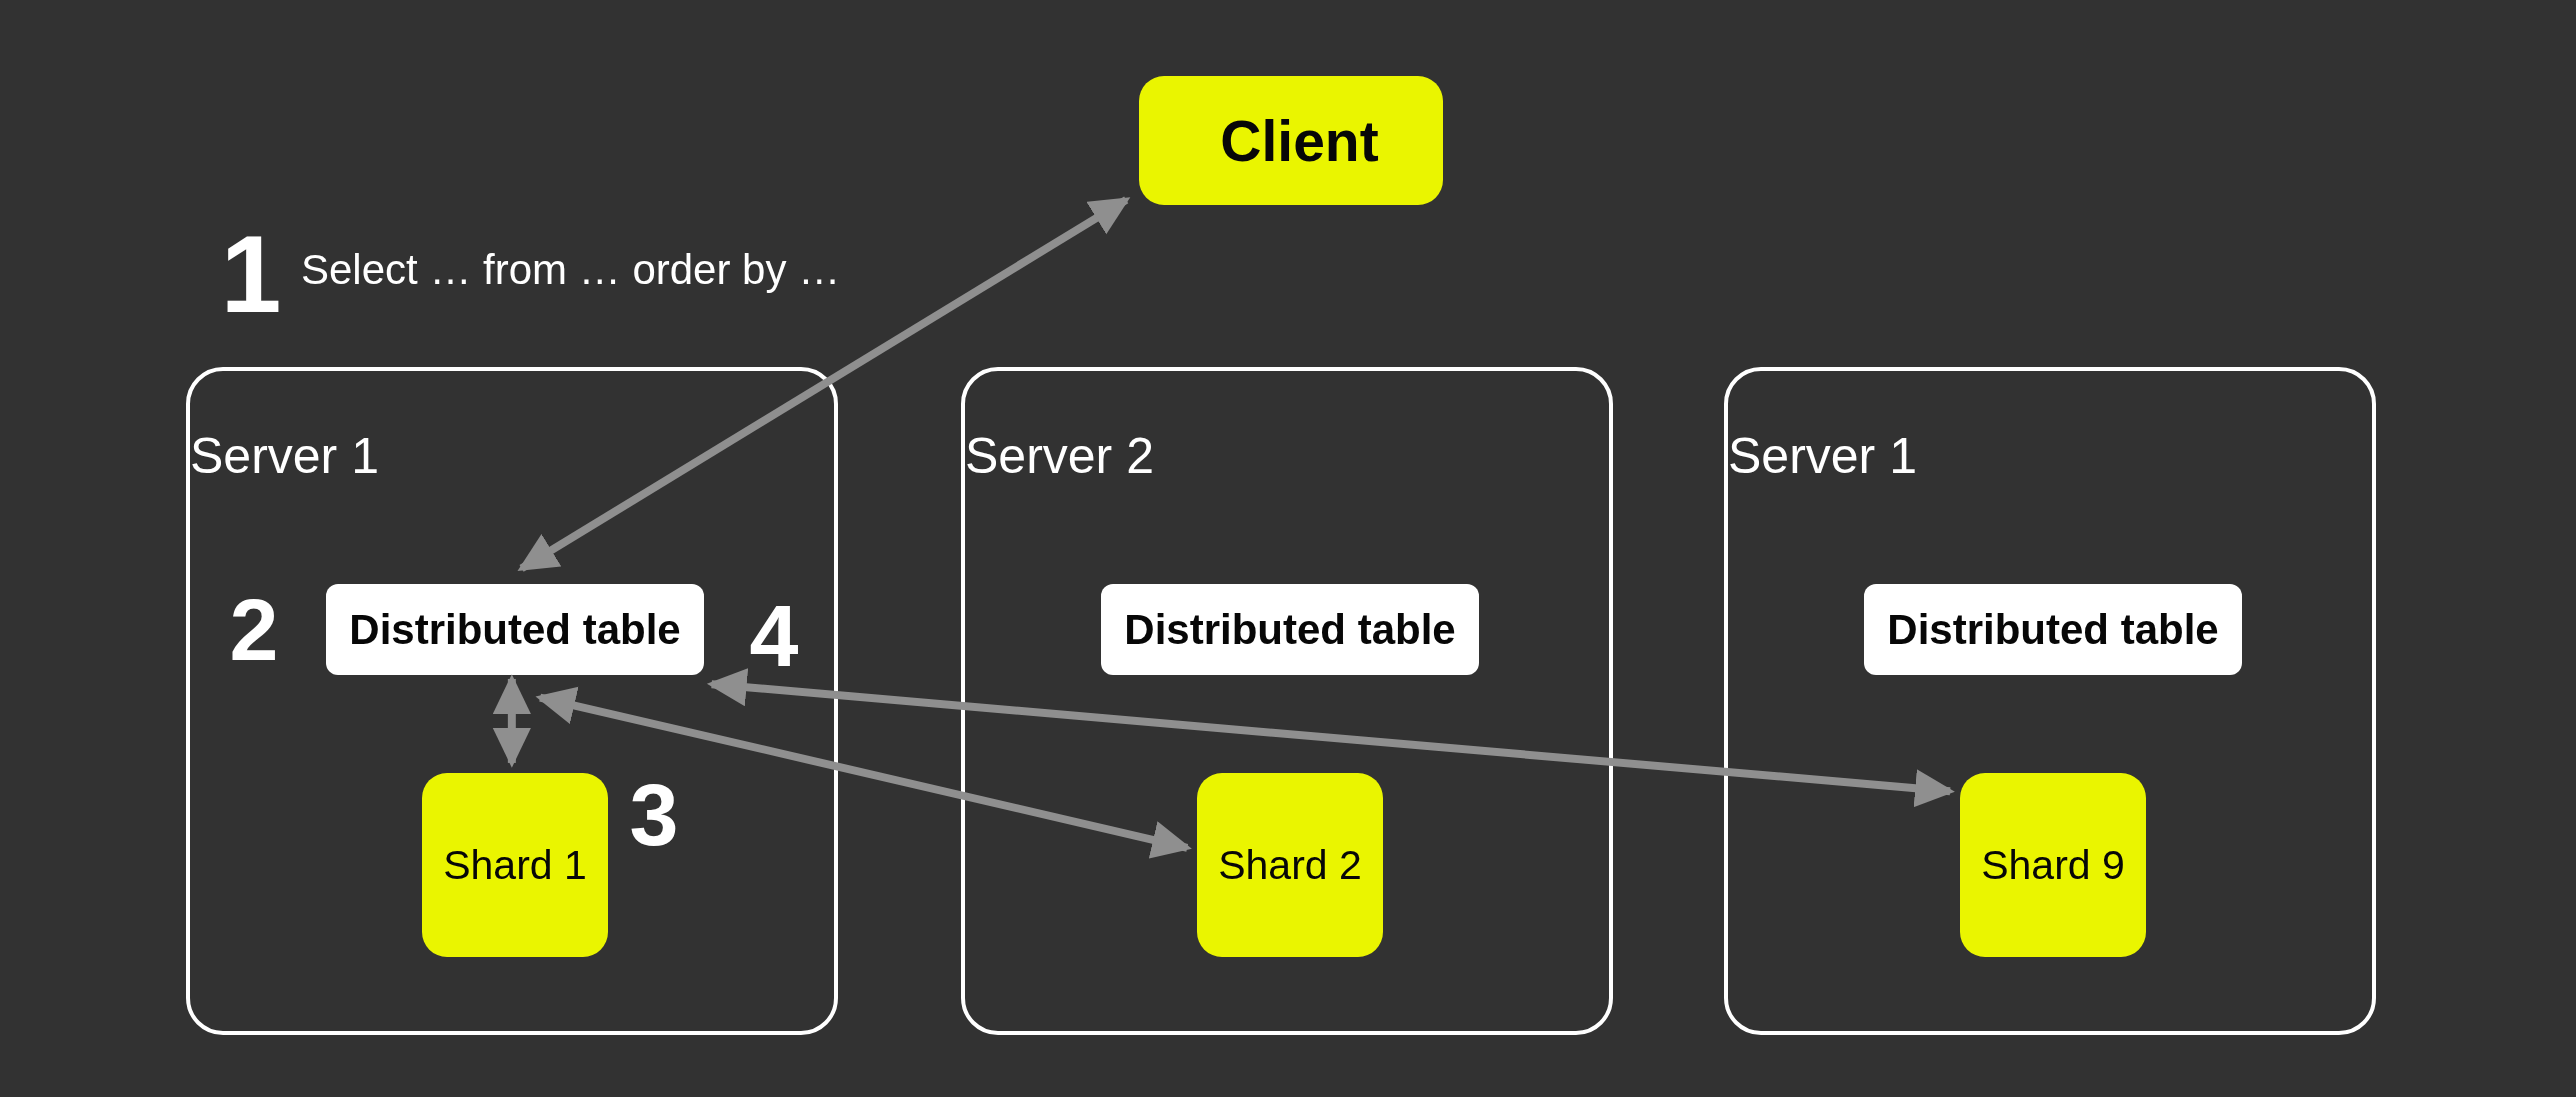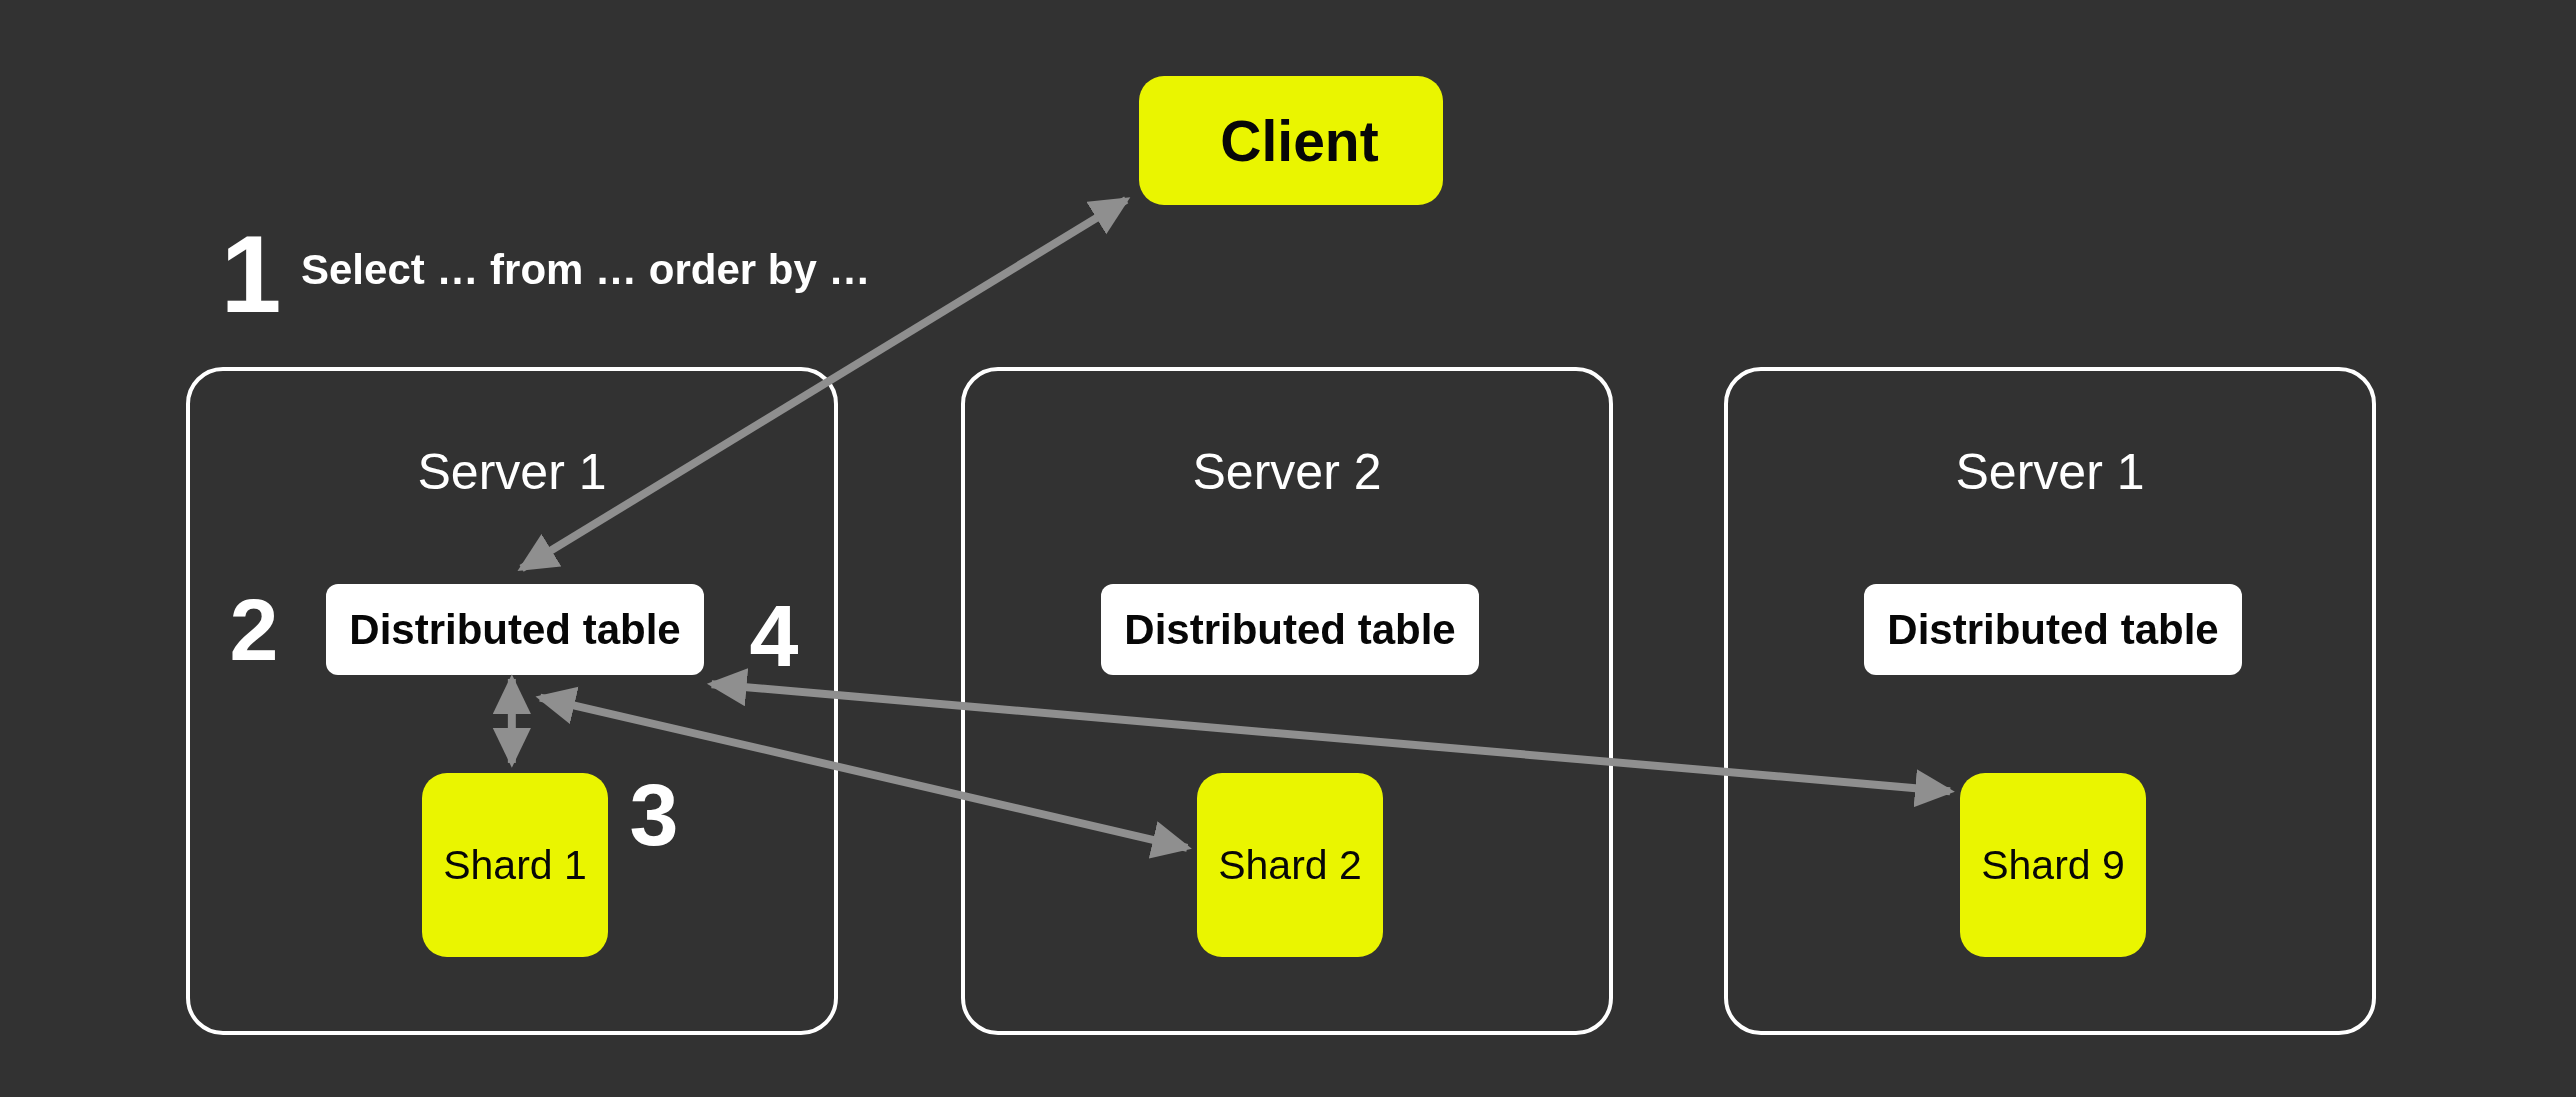--- a/index.html
+++ b/index.html
@@ -49,22 +49,22 @@
     position:absolute;top:367px;width:652px;height:668px;
     border:4.4px solid var(--panel_border,#ffffff);
     border-radius:37px;
     box-sizing:border-box;
     z-index:0;
   }
   .server-1{left:186px;}
   .server-2{left:961px;}
   .server-3{left:1724px;}
   .server-title{
-    position:absolute;left:0;right:0;top:72px;
-    text-align:center;
+    position:absolute;left:0;right:0;top:56px;
+    text-align:left;
     color:var(--label_light,#ffffff);
     font-size:50px;font-weight:500;
   }
   .dist-table{
     position:absolute;left:136px;top:213px;width:378px;height:91px;
     background:var(--node_white,#ffffff);
     border-radius:12px;
     display:flex;align-items:center;justify-content:center;
     color:var(--label_dark,#070707);
     font-size:42px;font-weight:700;
@@ -88,21 +88,21 @@
     transform:translate(-50%,-50%);
   }
   .step-1{left:251px;top:274px;font-size:109px;}
   .step-2{left:254px;top:630px;}
   .step-3{left:654px;top:815px;}
   .step-4{left:774px;top:636px;}
   .query-note{
     position:absolute;left:301px;top:272px;z-index:3;
     transform:translateY(-54%);
     color:var(--label_light,#ffffff);
-    font-size:42px;font-weight:700;
+    font-size:42px;font-weight:400;
     white-space:nowrap;
   }
 </style>
 </head>
 <body>
 
 <div class="canvas">
 
   <svg class="arrow-layer" viewBox="0 0 2914 1242" xmlns="http://www.w3.org/2000/svg">
     <defs>

